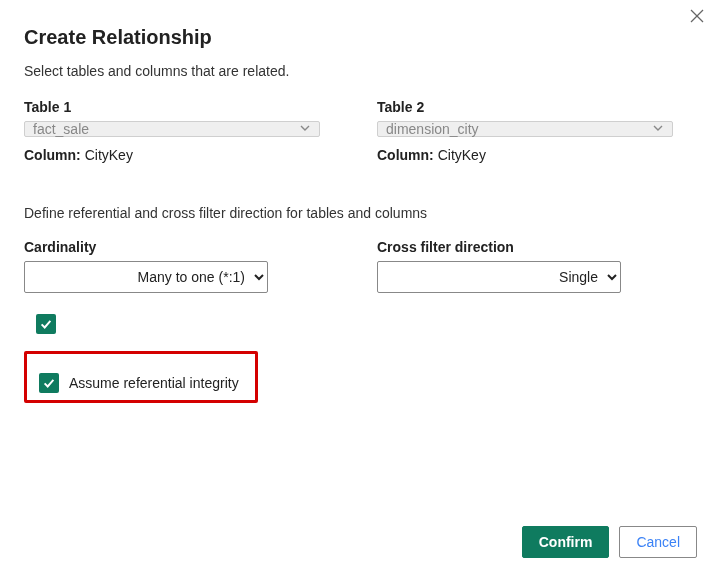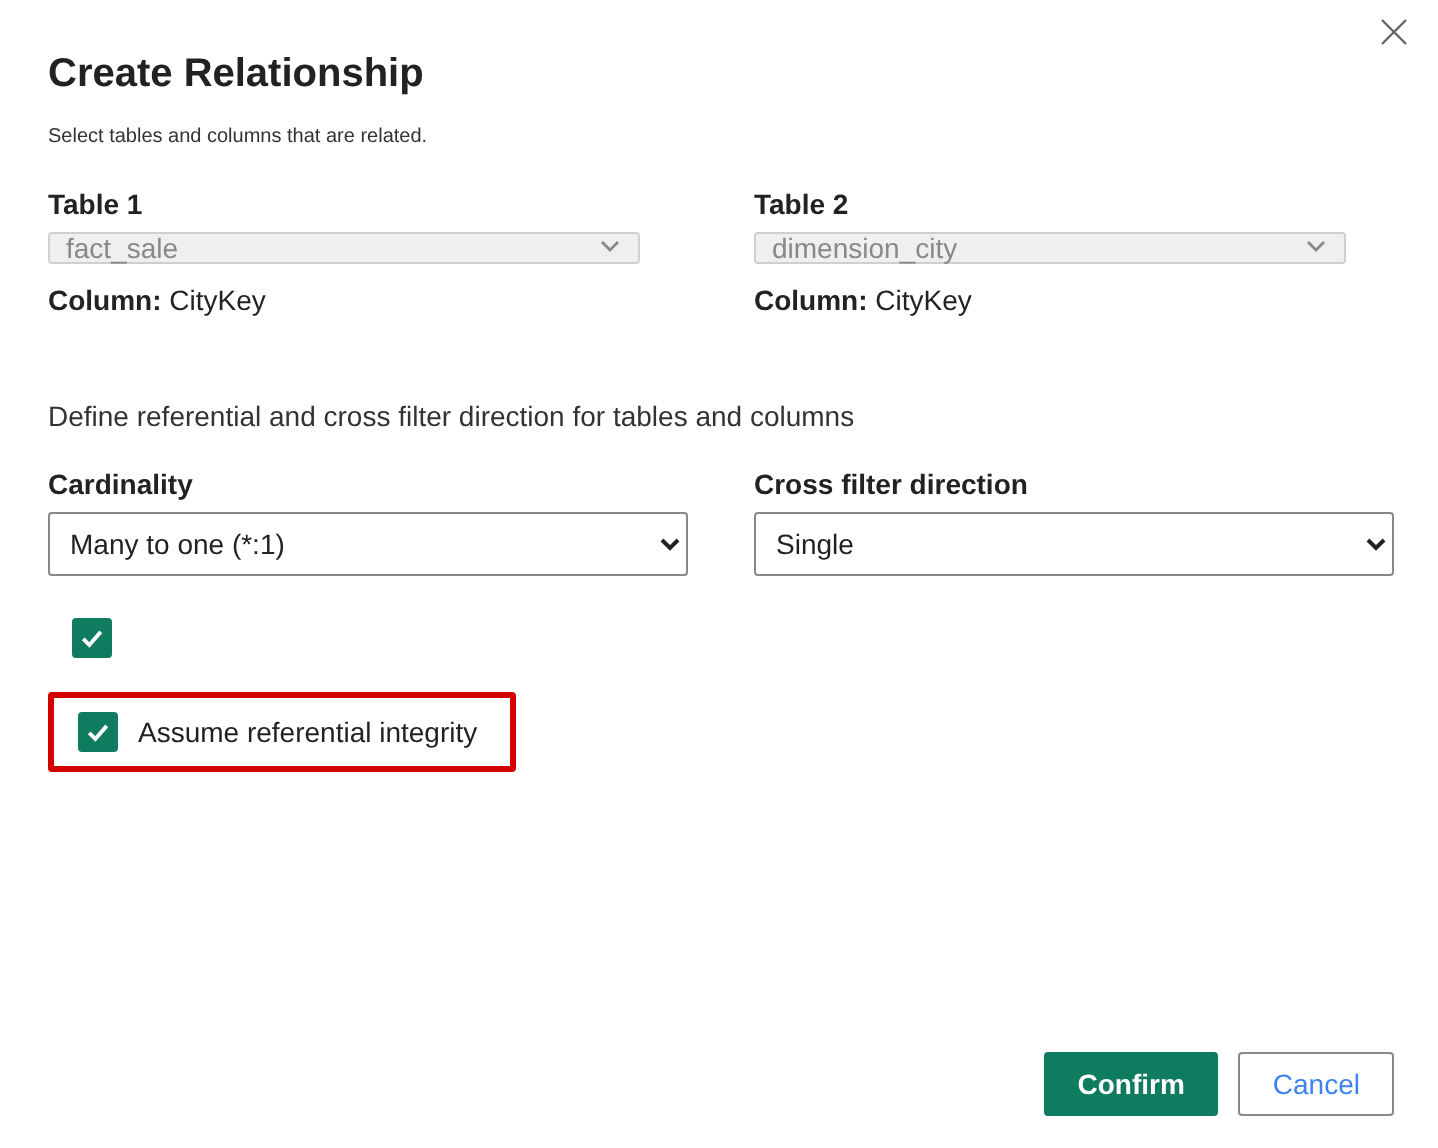--- a/index.html
+++ b/index.html
@@ -27,21 +27,21 @@
     cursor: pointer;
     color: #666;
   }
   h1.title {
     font-size: 20px;
     font-weight: 600;
     margin: 8px 0 14px 0;
     color: #222;
   }
   .subtitle {
-    font-size: 10px;
+    font-size: 14px;
     color: #333;
     margin-bottom: 20px;
   }
   .two-col {
     display: flex;
     gap: 51px;
     margin-bottom: 10px;
   }
   .col {
     flex: 1;
@@ -72,29 +72,30 @@
     font-size: 14px;
   }
   .column-line .lbl { font-weight: 600; }
   .section-desc {
     margin-top: 42px;
     margin-bottom: 18px;
     font-size: 14px;
     color: #333;
   }
   select.enabled-select {
-    width: 320px;
+    width: 244px;
     height: 32px;
     border: 1px solid #888;
     background: #fff;
     color: #222;
     padding: 0 6px;
     border-radius: 2px;
     font-family: inherit;
     font-size: 14px;
+    text-align: right;
   }
   .checkbox-row {
     display: flex;
     align-items: center;
     gap: 10px;
     margin-top: 20px;
     padding: 1px 6px 1px 6px;
   }
   .cb {
     width: 20px;
@@ -212,21 +213,21 @@
 
   <div class="checkbox-row" style="margin-left:6px;">
     <div class="cb">
       <svg viewBox="0 0 16 16">
           <polyline points="3,8.5 6.5,12 13,4.5" fill="none" stroke="#fff" stroke-width="2.2"></polyline>
         </svg>
     </div>
   </div>
 
   <div class="highlight-box">
-    <div class="checkbox-row" style="margin-top:0;">
+    <div class="checkbox-row" style="margin-top:12px;">
       <div class="cb">
         <svg viewBox="0 0 16 16">
             <polyline points="3,8.5 6.5,12 13,4.5" fill="none" stroke="#fff" stroke-width="2.2"></polyline>
           </svg>
       </div>
       <span>Assume referential integrity</span>
     </div>
   </div>
 
 </div>

